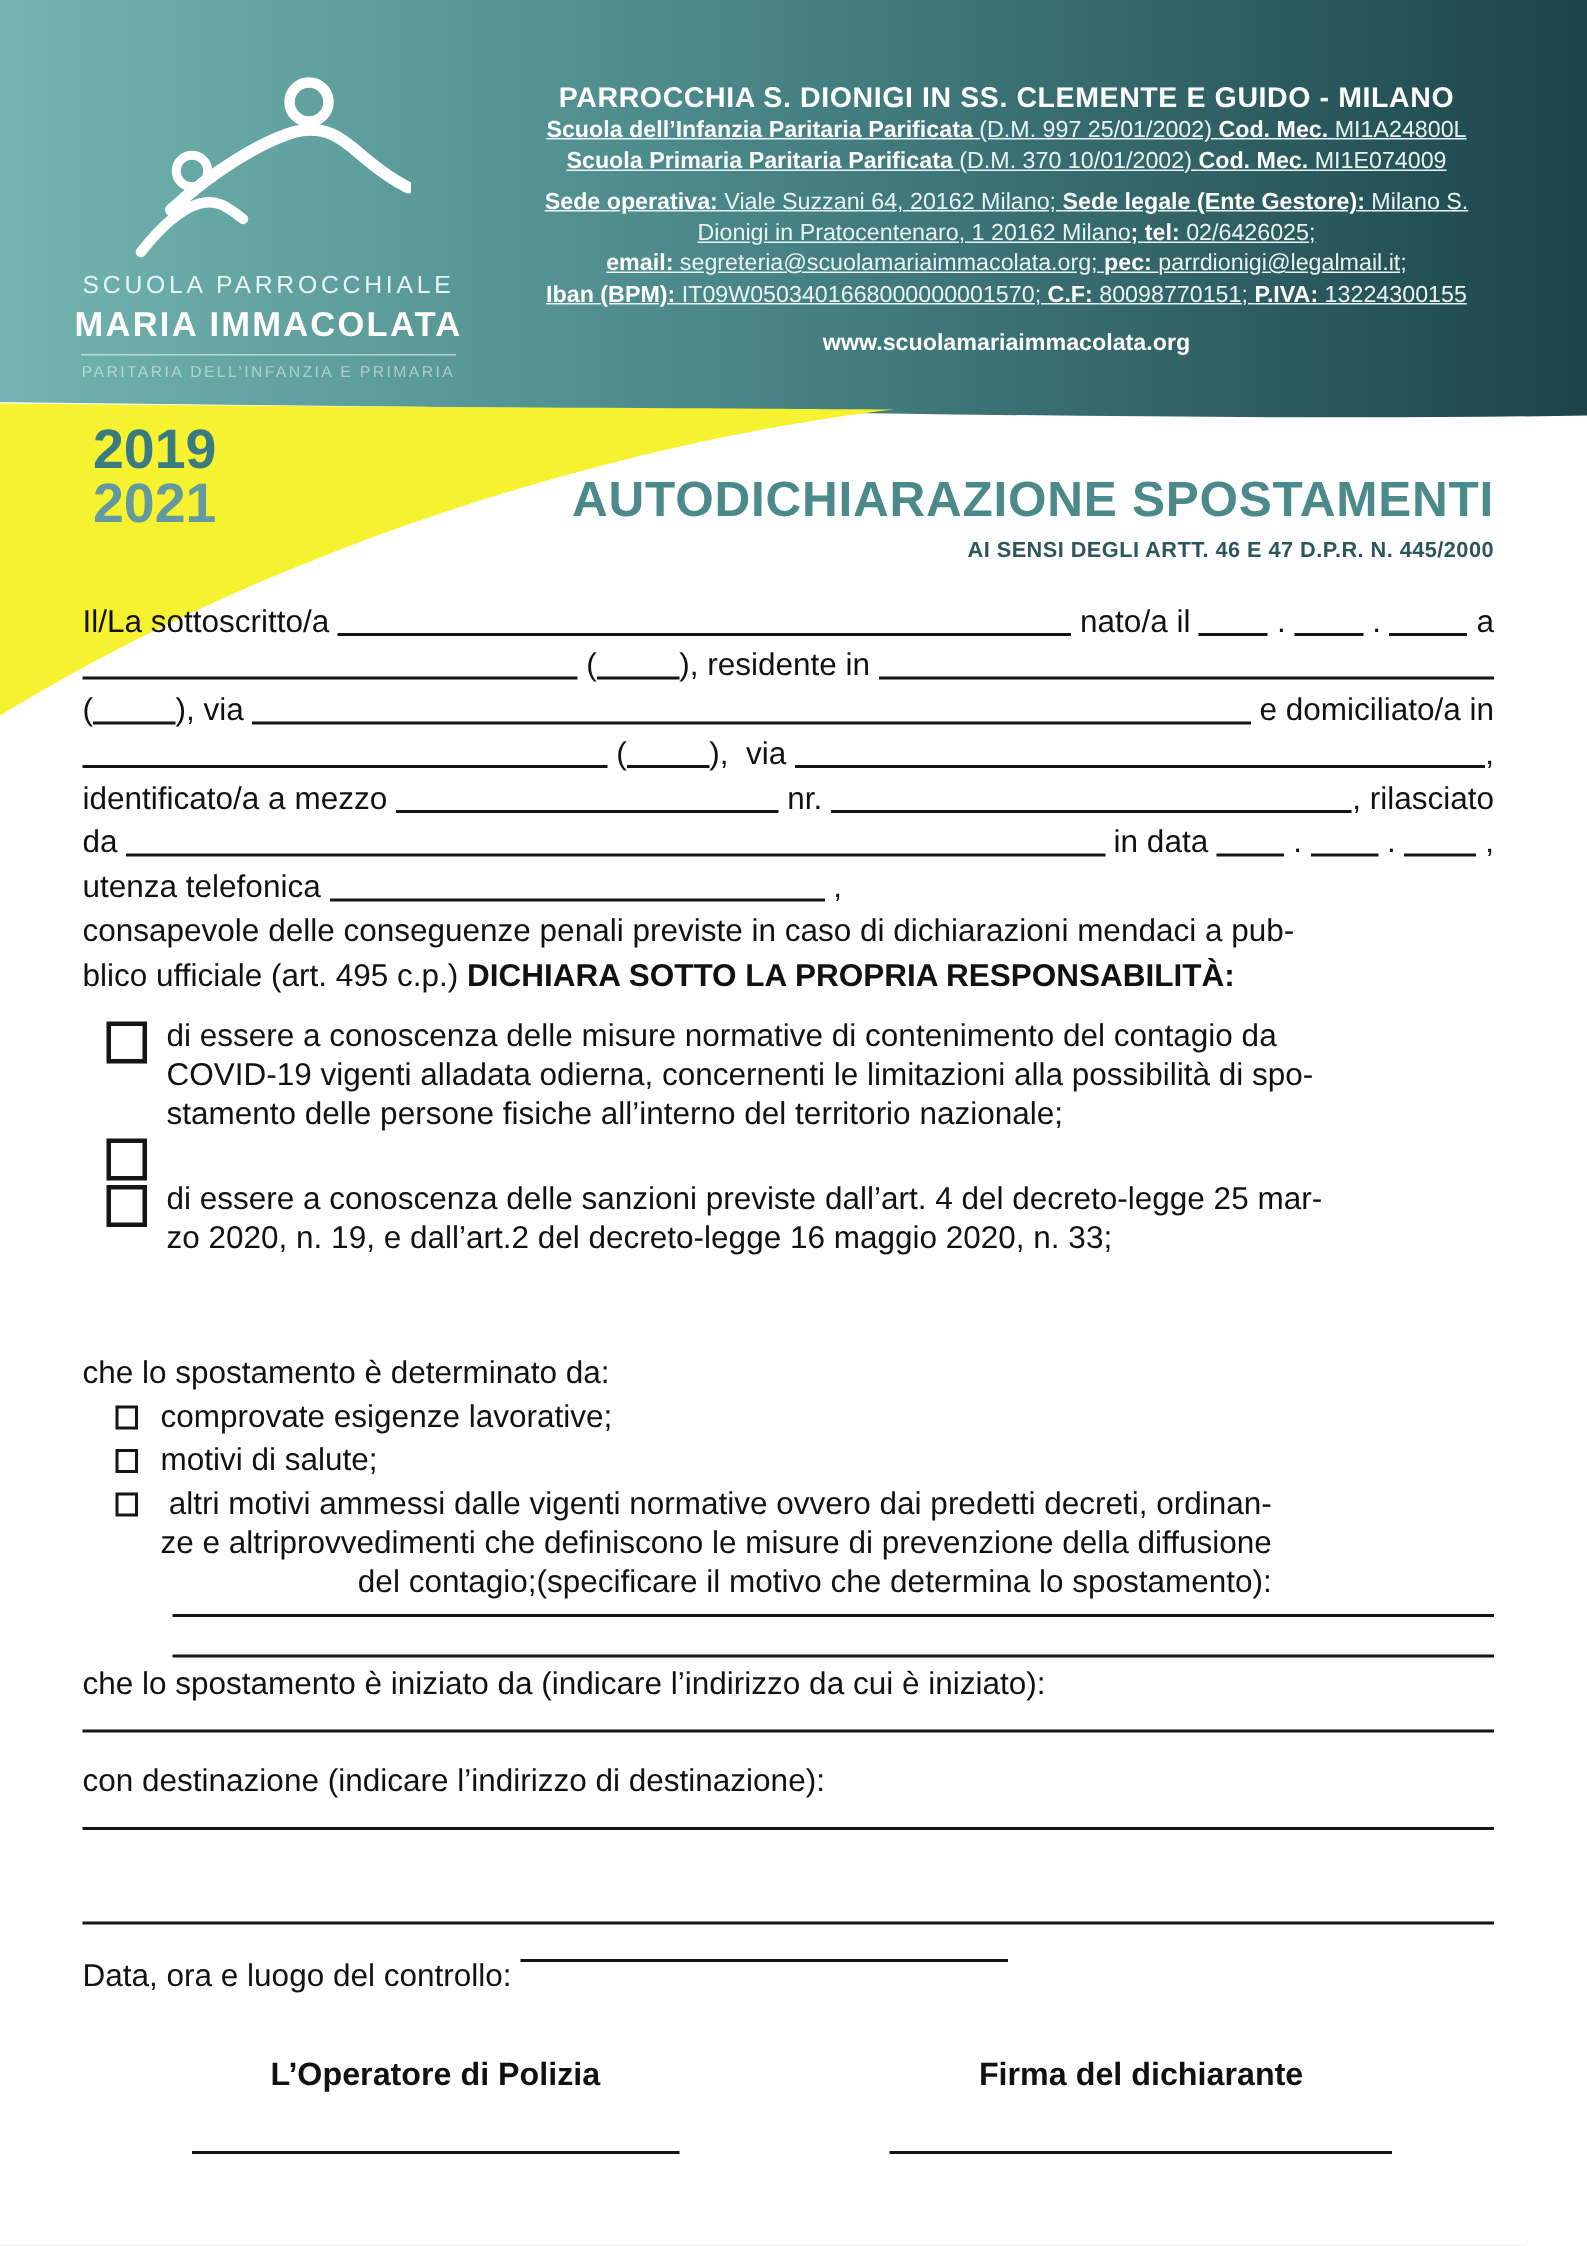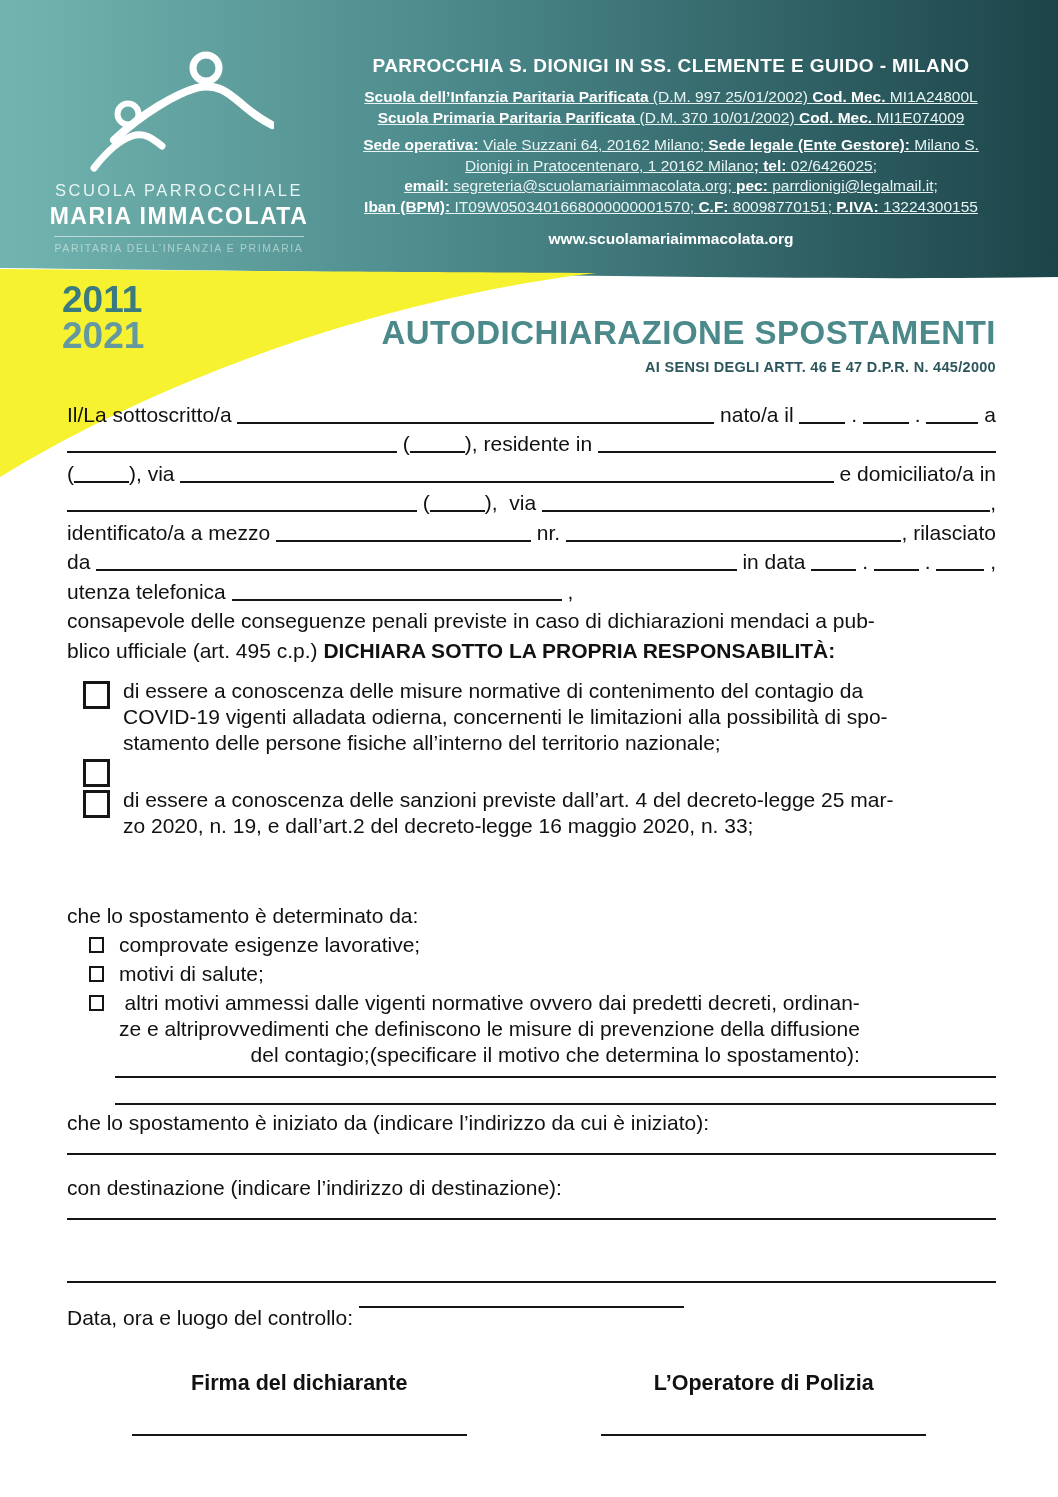--- a/index.html
+++ b/index.html
@@ -10,34 +10,34 @@
   }
   
   .hero-svg{position:absolute;top:0;left:0;z-index:0;display:block;}
   .logo-block{position:absolute;top:48px;left:48px;width:262px;z-index:2;text-align:center;color:#fff;}
   .logo-figures{display:block;margin:0 auto 8px auto;}
   .logo-line1{font-size:16.5px;letter-spacing:2.5px;color:#e9f5f4;font-weight:400;white-space:nowrap;}
   .logo-line2{font-size:23px;font-weight:bold;letter-spacing:1.5px;color:#ffffff;margin-top:3px;white-space:nowrap;}
   .logo-divider{height:1px;background:rgba(255,255,255,.55);margin:6px 6px 5px 6px;}
   .logo-tagline{font-size:10.5px;letter-spacing:1.6px;color:rgba(233,245,244,.55);white-space:nowrap;}
   .header-info{position:absolute;top:55px;left:340px;width:662px;z-index:2;text-align:center;color:#e8f4f3;}
-  .header-info h1{margin:0 0 10px 0;font-size:19px;letter-spacing:.4px;color:#fff;font-weight:bold;white-space:nowrap;}
+  .header-info h1{margin:0 0 0 0;font-size:19px;letter-spacing:.4px;color:#fff;font-weight:bold;white-space:nowrap;}
   .info-line{font-size:15.5px;line-height:20.5px;text-decoration:underline;}
   .info-gap{height:7px;}
   .info-line .b{font-weight:bold;color:#fff;}
   .website{margin-top:13px;font-size:15.5px;font-weight:bold;color:#fff;}
   
   .years{position:absolute;top:282px;left:62px;z-index:2;font-size:37px;line-height:36px;font-weight:bold;letter-spacing:0;}
   .year1{color:#3a7a81;}
   .year2{color:#64999f;}
   .banner-title{position:absolute;top:314px;right:62px;z-index:2;text-align:right;}
   .banner-title h2{margin:0;font-size:33px;font-weight:bold;letter-spacing:.5px;color:#4b898b;white-space:nowrap;}
   .banner-sub{margin-top:7px;font-size:14.5px;font-weight:bold;color:#2d565c;letter-spacing:.3px;}
   
-  .abs{position:absolute;left:67px;right:62px;z-index:1;}
+  .abs{position:absolute;left:55px;right:62px;z-index:1;}
   .fline{display:flex;align-items:flex-end;height:29.5px;font-size:21px;}
   .fline .t{white-space:pre;}
   .fline .t.b{font-weight:bold;}
   .fill{border-bottom:2px solid #151515;margin:0 0 3px 0;flex:0 0 auto;}
   .fill.grow{flex:1 1 20px;}
   .decl-item{display:flex;align-items:flex-start;margin-bottom:0;}
   .decl-box{flex:0 0 auto;width:21px;height:22px;border:3px solid #151515;margin:3px 0 0 16px;background:#fff;}
   .decl-text{margin-left:13px;font-size:21px;line-height:26px;white-space:pre;}
   .reason-intro{font-size:21px;line-height:26px;}
   .reason-item{display:flex;align-items:flex-start;margin-top:3px;}
@@ -91,21 +91,21 @@
     <div class="info-line"><span class="b">Scuola Primaria Paritaria Parificata</span><span> (D.M. 370 10/01/2002) </span><span class="b">Cod. Mec. </span><span> MI1E074009</span></div>
     <div class="info-gap"></div>
     <div class="info-line"><span class="b">Sede operativa: </span><span>Viale Suzzani 64, 20162 Milano; </span><span class="b">Sede legale (Ente Gestore): </span><span>Milano S.</span></div>
     <div class="info-line"><span>Dionigi in Pratocentenaro, 1 20162 Milano</span><span class="b">; tel: </span><span>02/6426025;</span></div>
     <div class="info-line"><span class="b">email: </span><span>segreteria@scuolamariaimmacolata.org; </span><span class="b">pec: </span><span>parrdionigi@legalmail.it;</span></div>
     <div class="info-line"><span class="b">Iban (BPM): </span><span>IT09W0503401668000000001570; </span><span class="b">C.F: </span><span>80098770151; </span><span class="b">P.IVA: </span><span>13224300155</span></div>
     <div class="website">www.scuolamariaimmacolata.org</div>
   </div>
 
   <div class="years">
-    <div class="year1">2011</div>
+    <div class="year1">2019</div>
     <div class="year2">2021</div>
   </div>
   <div class="banner-title">
     <h2>AUTODICHIARAZIONE SPOSTAMENTI</h2>
     <div class="banner-sub">AI SENSI DEGLI ARTT. 46 E 47 D.P.R. N. 445/2000</div>
   </div>
 
   <div class="abs" style="top:397px;">
     <div class="fline">
         <span class="t">Il/La sottoscritto/a </span>
@@ -216,22 +216,22 @@
   <div class="rule abs" style="top:1218px;"></div>
   <div class="rule abs" style="top:1281px;"></div>
 
   <div class="abs control-row" style="top:1306px;">
     <span class="t">Data, ora e luogo del controllo: </span>
     <span class="control-fill"></span>
   </div>
 
   <div class="abs footer-cols" style="top:1371px;">
     <div class="footer-col">
+      <div class="sig-heading">L’Operatore di Polizia</div>
+      <div class="sig-line right"></div>
+    </div>
+    <div class="footer-col">
       <div class="sig-heading">Firma del dichiarante</div>
       <div class="sig-line left"></div>
     </div>
-    <div class="footer-col">
-      <div class="sig-heading">L’Operatore di Polizia</div>
-      <div class="sig-line right"></div>
-    </div>
   </div>
 
 </div>
 
 </body></html>

